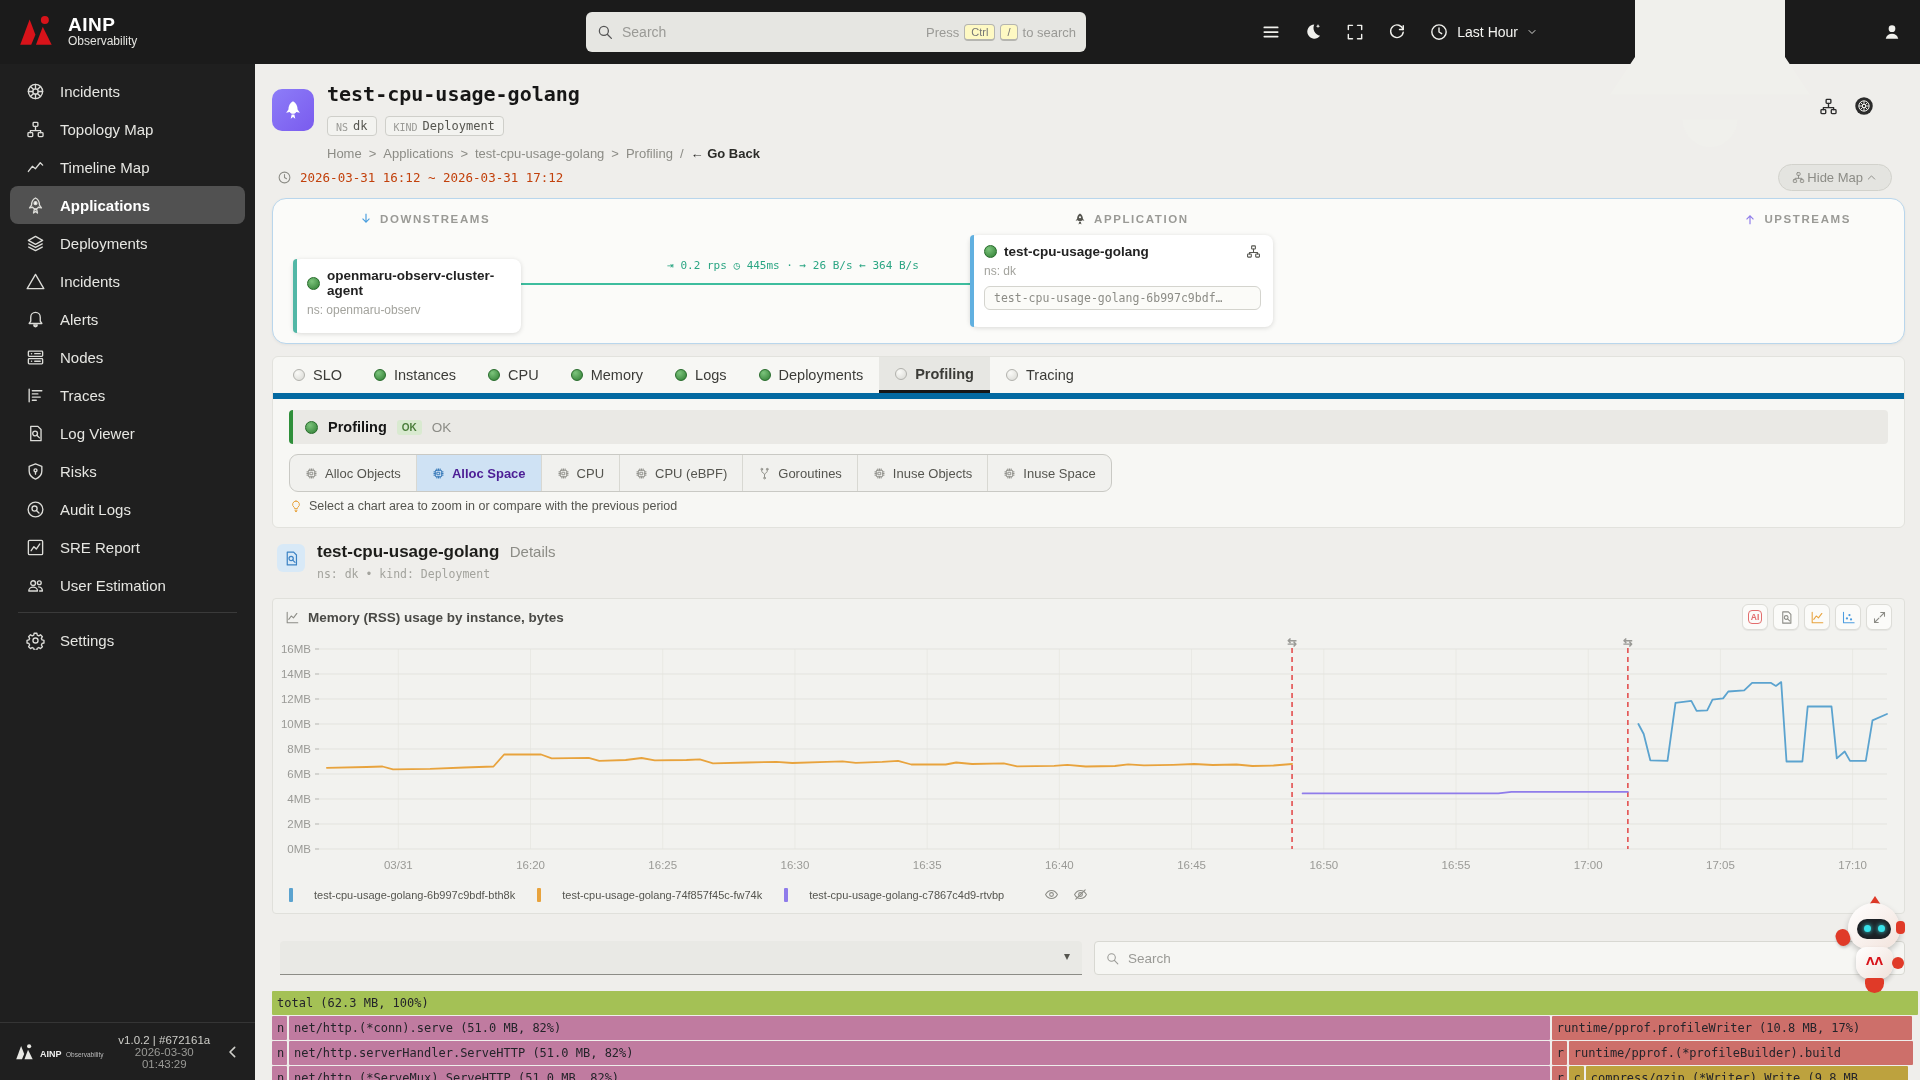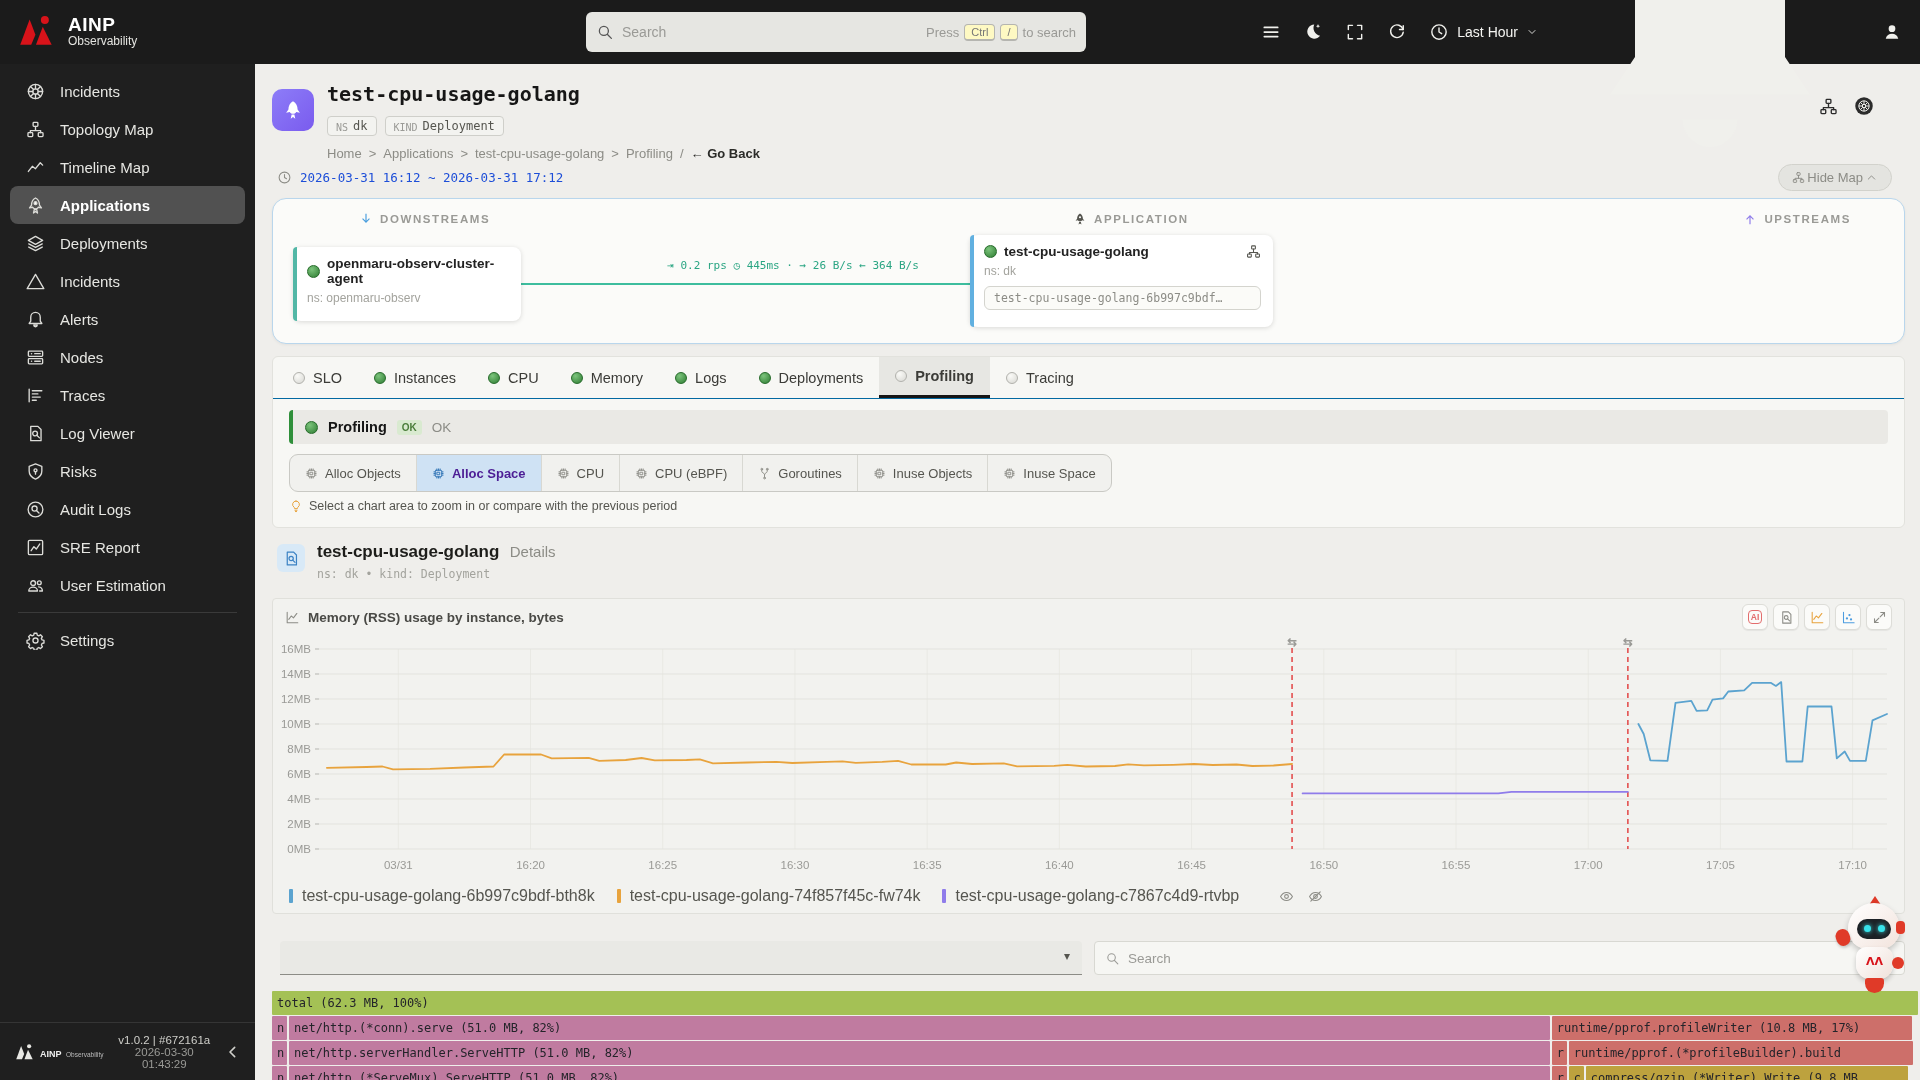--- a/index.html
+++ b/index.html
@@ -55,49 +55,49 @@
   .tag-row{position:absolute;left:72px;top:52px;display:flex;gap:8px}
   .tag{display:flex;align-items:flex-end;gap:5px;border:1px solid #cfcfca;background:#f3f3f0;border-radius:4px;padding:2px 8px;font-family:"DejaVu Sans Mono",monospace}
   .tag-k{font-size:10px;color:#9a9a96}
   .tag-v{font-size:12px;color:#55554f}
   .breadcrumb{position:absolute;left:72px;top:82px;font-size:13px;color:#8c8c86;display:flex;align-items:center;gap:7px}
   .crumb-go{color:#2b2b28;font-weight:bold}
   .hdr-icons{position:absolute;right:46px;top:32px;display:flex;gap:16px;align-items:center;color:#2b2b2b}
   .hdr-icons .ic{width:19px;height:19px}
   .time-row{position:absolute;left:22px;top:106px;display:flex;align-items:center;gap:8px;color:#55554f}
   .time-row .ic{width:15px;height:15px;color:#8c8c86}
-  .time-text{font-family:"DejaVu Sans Mono",monospace;font-size:12.5px;color:#1d4ed8}
+  .time-text{font-family:"DejaVu Sans Mono",monospace;font-size:12.5px;color:#c2410c}
   .hide-map-btn{position:absolute;right:28px;top:100px;height:27px;display:flex;align-items:center;gap:2px;background:#e4e4e0;border:1px solid #d2d2cc;border-radius:14px;padding:0 13px;color:#8c8c86;font-size:13px}
   .hide-map-btn .ic{width:13px;height:13px}
 
   
   .map-panel{position:absolute;left:17px;top:134px;width:1633px;height:146px;background:#fbfbf9;border:1px solid #b9d6ec;border-radius:14px;box-shadow:0 1px 3px rgba(0,0,0,.05)}
   .zone-label{position:absolute;top:13px;display:flex;align-items:center;gap:7px;font-size:11.5px;font-weight:bold;letter-spacing:1.6px;color:#9a9a96}
   .zone-label .ic{width:14px;height:14px}
   .zl-down{left:86px}.zl-down .ic{color:#4a9ede}
   .zl-app{left:800px}.zl-app .ic{color:#55554f}
   .zl-up{right:53px}.zl-up .ic{color:#8f7cea}
   .node-card{position:absolute;background:#fff;border-radius:8px;box-shadow:0 1px 5px rgba(0,0,0,.14);padding:9px 12px 9px 14px}
   .node-card:before{content:'';position:absolute;left:0;top:0;bottom:0;width:4px;border-radius:8px 0 0 8px}
-  .nc-down{left:20px;top:48px;width:228px;height:74px}
+  .nc-down{left:20px;top:60px;width:228px;height:74px}
   .nc-down:before{background:#52b7a6}
   .nc-app{left:697px;top:36px;width:303px;height:92px}
   .nc-app:before{background:#61b0e0}
   .node-title{display:flex;align-items:center;gap:7px;font-size:13.5px;font-weight:bold;color:#222}
   .node-ns{font-size:12px;color:#a3a39d;margin-top:5px}
   .gdot{width:13px;height:13px;border-radius:50%;background:radial-gradient(circle at 35% 30%,#7cc47c,#2f7d33);border:1px solid #266b2a;flex:none}
   .node-topo-ic{margin-left:auto;width:15px;height:15px;color:#55554f}
   .pod-pill{margin-top:8px;border:1px solid #d4d4ce;border-radius:6px;background:#fbfbf8;font-family:"DejaVu Sans Mono",monospace;font-size:11.5px;color:#8c8c86;padding:4px 9px;white-space:nowrap;overflow:hidden}
   .edge-line{position:absolute;left:248px;top:84px;width:540px;height:2px;background:#3dbd9e}
   .edge-line:after{content:'';position:absolute;right:-2px;top:-4px;border-left:9px solid #3dbd9e;border-top:5px solid transparent;border-bottom:5px solid transparent}
   .edge-label{position:absolute;left:290px;top:60px;width:460px;text-align:center;font-family:"DejaVu Sans Mono",monospace;font-size:11px;color:#2aa583;white-space:nowrap}
 
   
   .tabs-card{position:absolute;left:17px;top:292px;width:1633px;height:172px;background:#f7f7f4;border:1px solid #e2e2dd;border-radius:6px}
-  .tabs-row{display:flex;align-items:stretch;height:42px;border-bottom:1px solid #0369a1;padding-left:4px}
+  .tabs-row{display:flex;align-items:stretch;height:42px;border-bottom:6px solid #0369a1;padding-left:4px}
   .tab{display:flex;align-items:center;gap:8px;padding:0 16px;font-size:14.5px;color:#3c3c38}
   .tab.active{background:#e7e7e3;border-bottom:3px solid #161616;font-weight:bold}
   .tdot{width:12px;height:12px;border-radius:50%;flex:none}
   .tdot.green{background:radial-gradient(circle at 35% 30%,#7cc47c,#2f7d33);border:1px solid #266b2a}
   .tdot.gray{background:radial-gradient(circle at 35% 30%,#fafaf7,#d8d8d3);border:1px solid #b2b2ad}
   .status-bar{margin:11px 16px 0;height:34px;background:#eae9e5;border-left:4px solid #2f8f3a;border-radius:4px;display:flex;align-items:center;gap:10px;padding:0 12px}
   .status-title{font-size:14.5px;font-weight:bold;color:#161616}
   .ok-badge{background:#d9ead0;color:#4a7d3a;font-size:10px;font-weight:bold;border-radius:3px;padding:2px 5px}
   .status-text{font-size:13.5px;color:#8c8c86}
   .ptype-row{margin:10px 16px 0;display:inline-flex;border:1px solid #c9c9c4;border-radius:9px;background:#f1f1ee;overflow:hidden;margin-left:16px}
@@ -124,21 +124,21 @@
   .chart-title{font-size:13.5px;color:#4a4a46;font-weight:bold}
   .chart-tools{margin-left:auto;display:flex;gap:5px}
   .tool-btn{width:26px;height:26px;border:1px solid #ddddd8;background:#fbfbf9;border-radius:6px;display:flex;align-items:center;justify-content:center;box-shadow:0 1px 1px rgba(0,0,0,.06)}
   .tool-btn .ic{width:15px;height:15px;color:#8c8c86}
   .tool-btn.t-line .ic{color:#e8a33d}
   .tool-btn.t-scatter .ic{color:#4d9de0}
   .ai-chip{border:1.5px solid #e36d6d;color:#e36d6d;border-radius:4px;font-size:8.5px;font-weight:bold;padding:1px 2px;line-height:10px}
   .chart-plot{position:absolute;left:0;top:38px}
   .chart-plot svg text{font-family:"Liberation Sans",sans-serif;font-size:11.5px;fill:#9a9a96}
   .legend-row{position:absolute;left:16px;top:288px;display:flex;align-items:center;gap:22px}
-  .legend-item{display:flex;align-items:center;gap:9px;font-size:16px;color:#55554f}
+  .legend-item{display:flex;align-items:center;gap:21px;font-size:11px;color:#55554f}
   .legend-swatch{width:4px;height:14px;border-radius:1px}
   .legend-eyes{display:flex;gap:14px;margin-left:18px;color:#8c8c86}
   .legend-eyes .ic{width:15px;height:15px}
 
   
   .filter-row{position:absolute;left:25px;top:877px;right:15px;display:flex;gap:12px}
   .fake-select{width:802px;height:34px;background:#e9e9e5;border-bottom:1px solid #8c8c86;border-radius:4px 4px 0 0;position:relative}
   .fake-select .arrow{position:absolute;right:12px;top:8px;color:#55554f;font-size:12px}
   .flame-search{flex:1;height:34px;background:#f6f6f3;border:1px solid #d8d8d2;border-radius:4px;display:flex;align-items:center;padding:0 10px;gap:8px}
   .flame-search .ic{width:15px;height:15px;color:#9a9a96}

